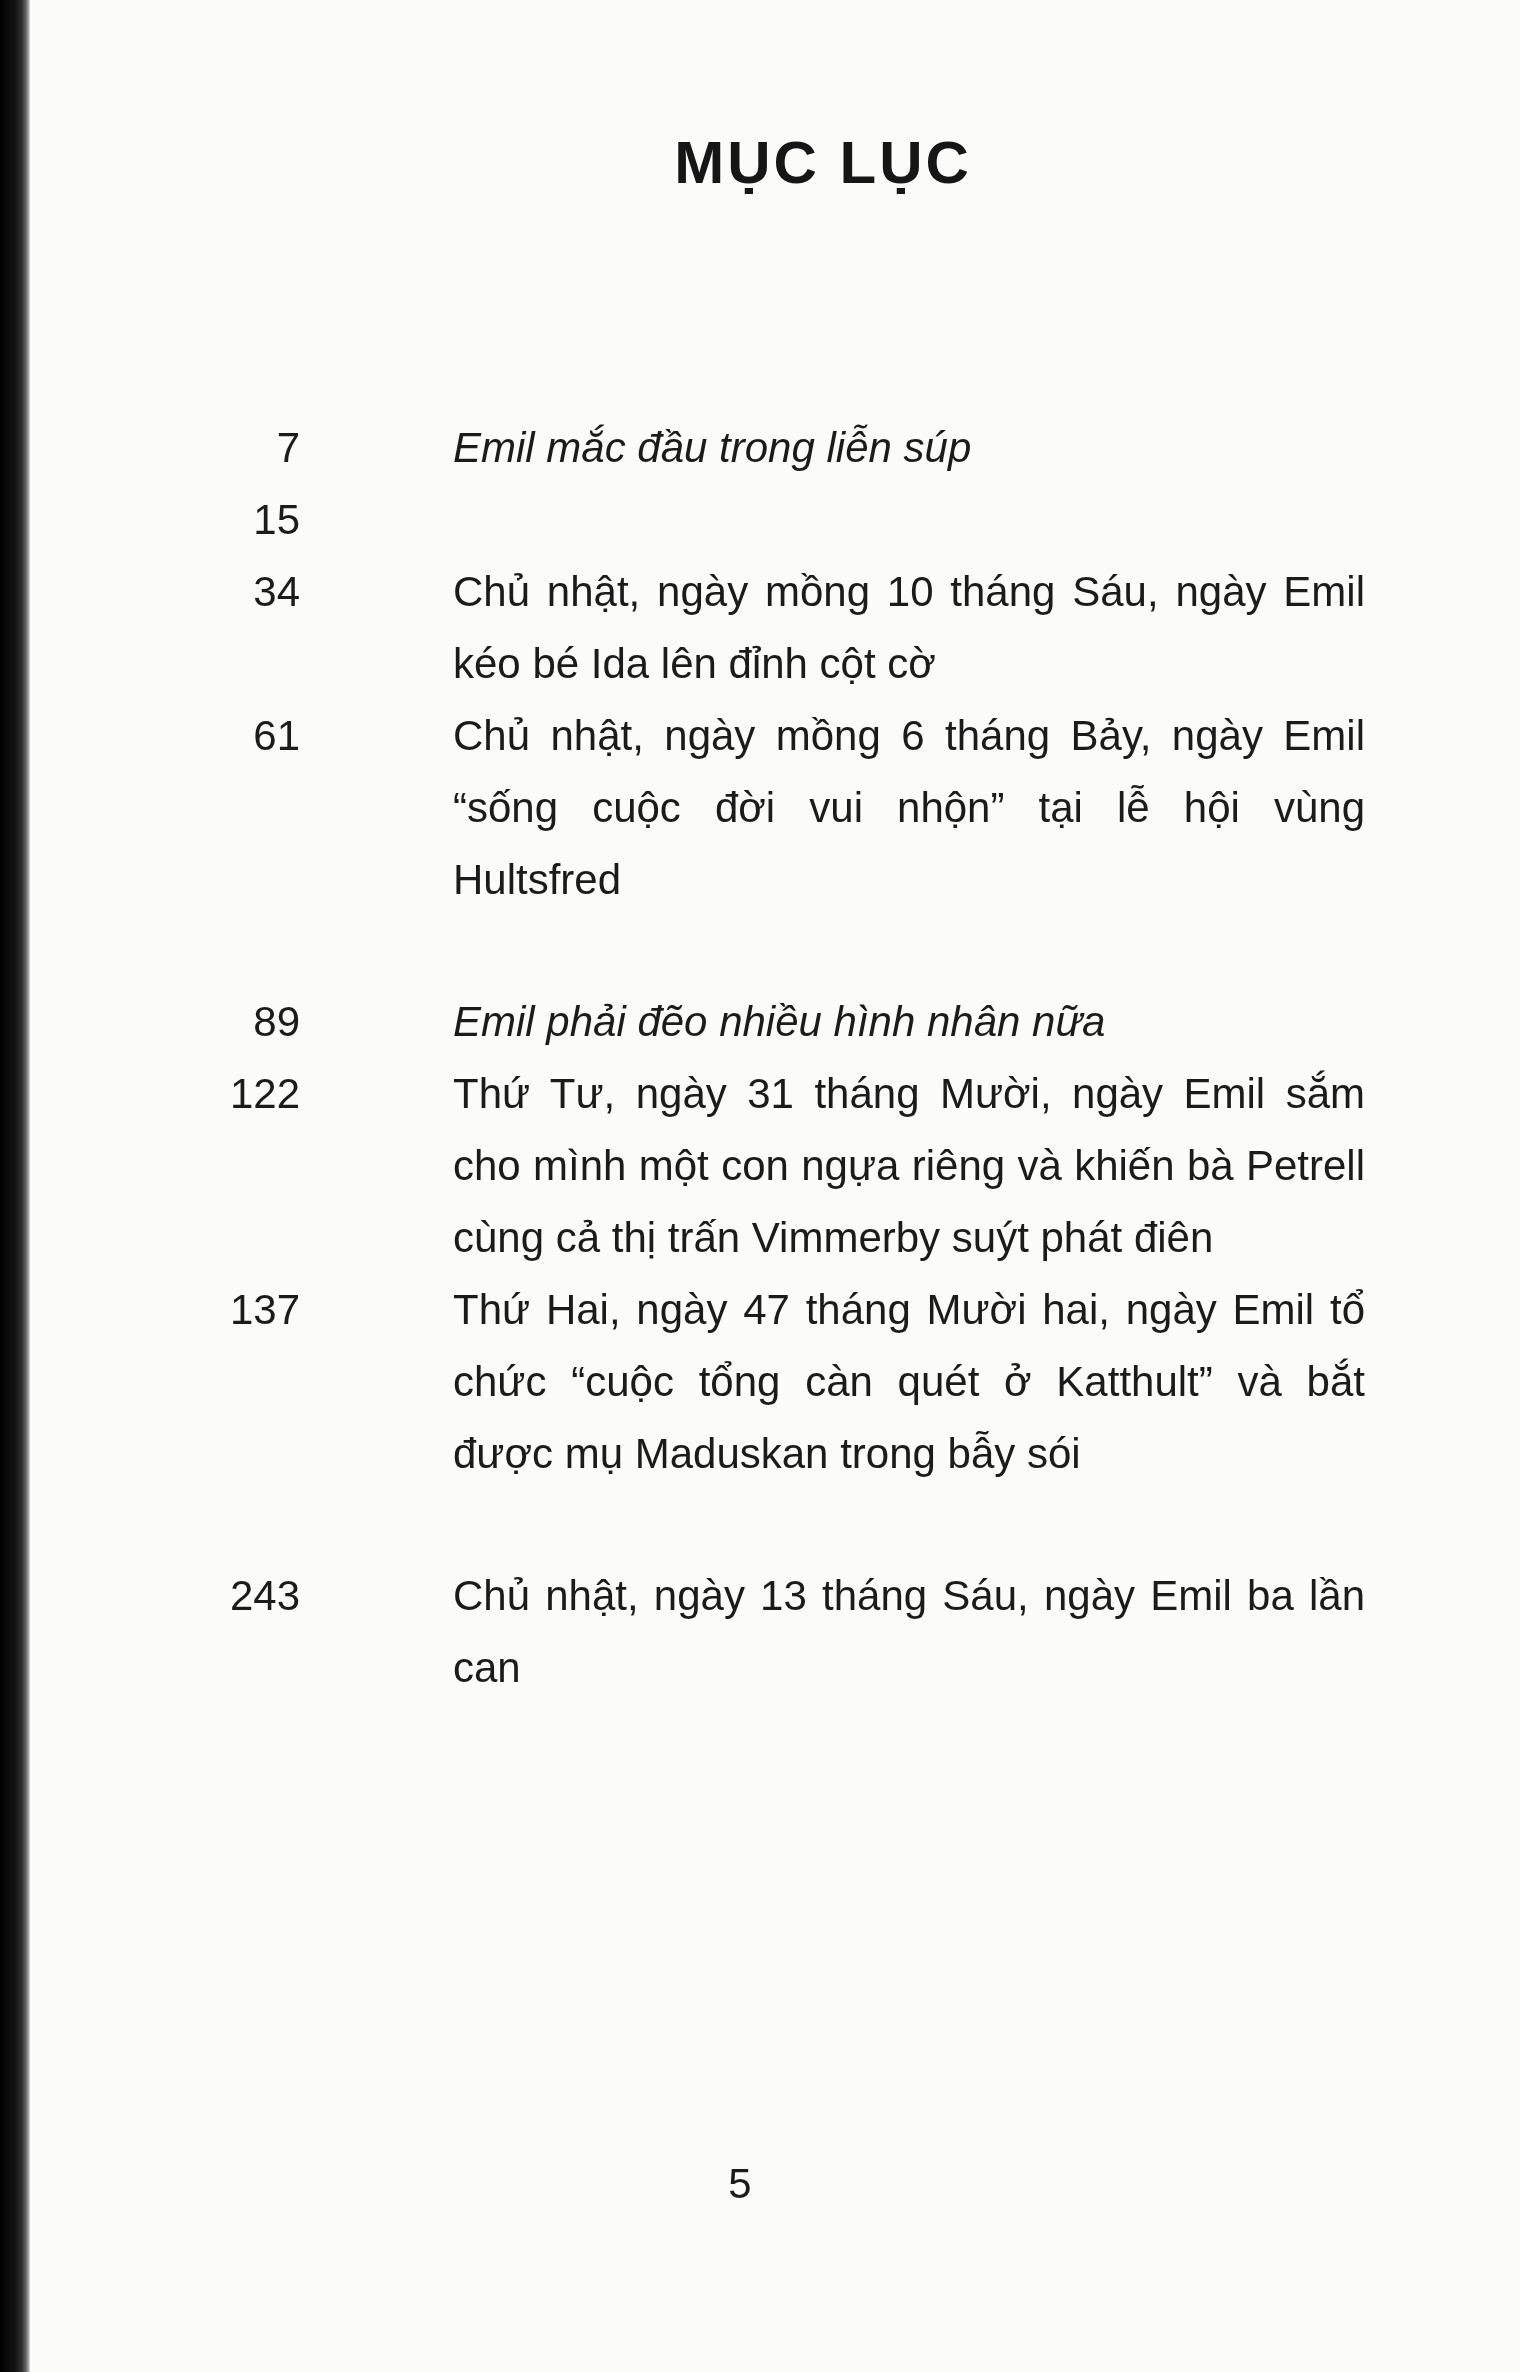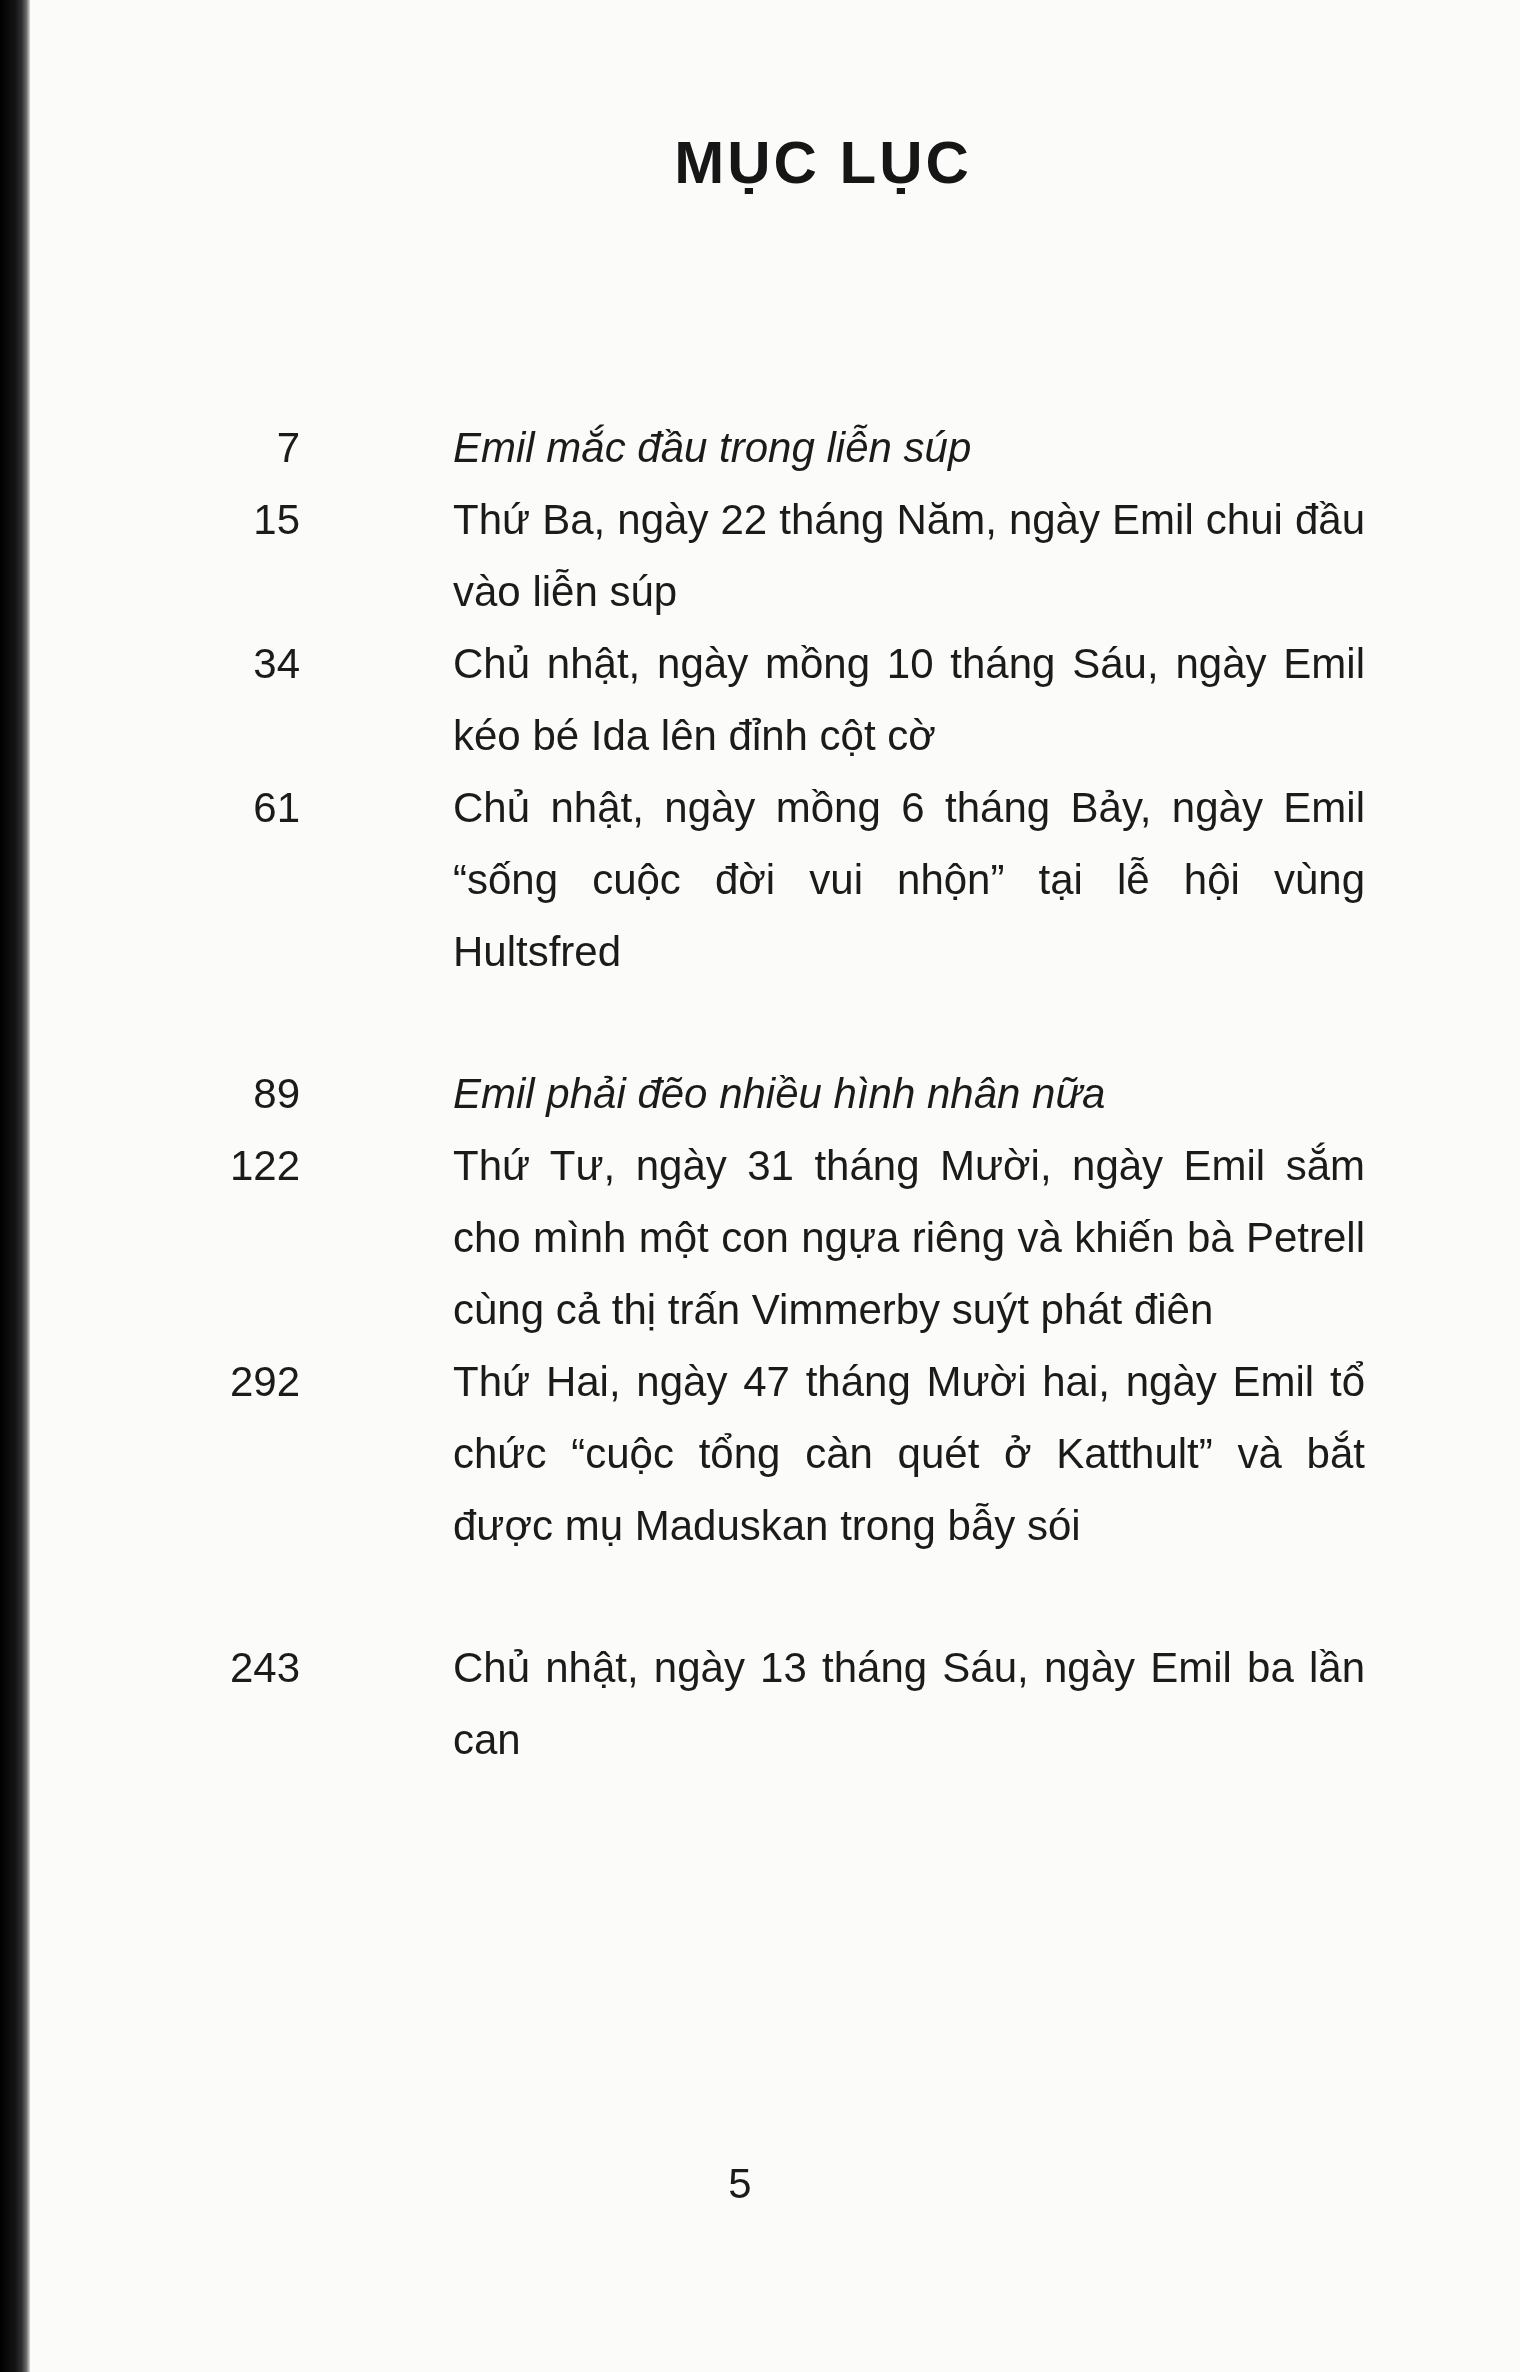--- a/index.html
+++ b/index.html
@@ -101,42 +101,41 @@
   <h1 class="page-title">MỤC LỤC</h1>
 
   <div class="toc" id="toc-list">
       <div class="toc-section">
         <div class="toc-entry">
     <div class="entry-number">7</div>
     <div class="entry-title italic">Emil mắc đầu trong liễn súp</div>
   </div>
         <div class="toc-entry">
     <div class="entry-number">15</div>
-    <div class="entry-title">Thứ Ba, ngày 22 tháng Năm, ngày Emil chui đầu vào liễn súp</div>
   </div>
         <div class="toc-entry">
     <div class="entry-number">34</div>
     <div class="entry-title">Chủ nhật, ngày mồng 10 tháng Sáu, ngày Emil kéo bé Ida lên đỉnh cột cờ</div>
   </div>
         <div class="toc-entry">
     <div class="entry-number">61</div>
     <div class="entry-title">Chủ nhật, ngày mồng 6 tháng Bảy, ngày Emil “sống cuộc đời vui nhộn” tại lễ hội vùng Hultsfred</div>
   </div>
       </div>
       <div class="toc-section">
         <div class="toc-entry">
     <div class="entry-number">89</div>
     <div class="entry-title italic">Emil phải đẽo nhiều hình nhân nữa</div>
   </div>
         <div class="toc-entry">
     <div class="entry-number">122</div>
     <div class="entry-title">Thứ Tư, ngày 31 tháng Mười, ngày Emil sắm cho mình một con ngựa riêng và khiến bà Petrell cùng cả thị trấn Vimmerby suýt phát điên</div>
   </div>
         <div class="toc-entry">
-    <div class="entry-number">292</div>
+    <div class="entry-number">137</div>
     <div class="entry-title">Thứ Hai, ngày 47 tháng Mười hai, ngày Emil tổ chức “cuộc tổng càn quét ở Katthult” và bắt được mụ Maduskan trong bẫy sói</div>
   </div>
       </div>
       <div class="toc-section">
         <div class="toc-entry">
     <div class="entry-number">243</div>
     <div class="entry-title">Chủ nhật, ngày 13 tháng Sáu, ngày Emil ba lần can</div>
   </div>
       </div>
     </div>

